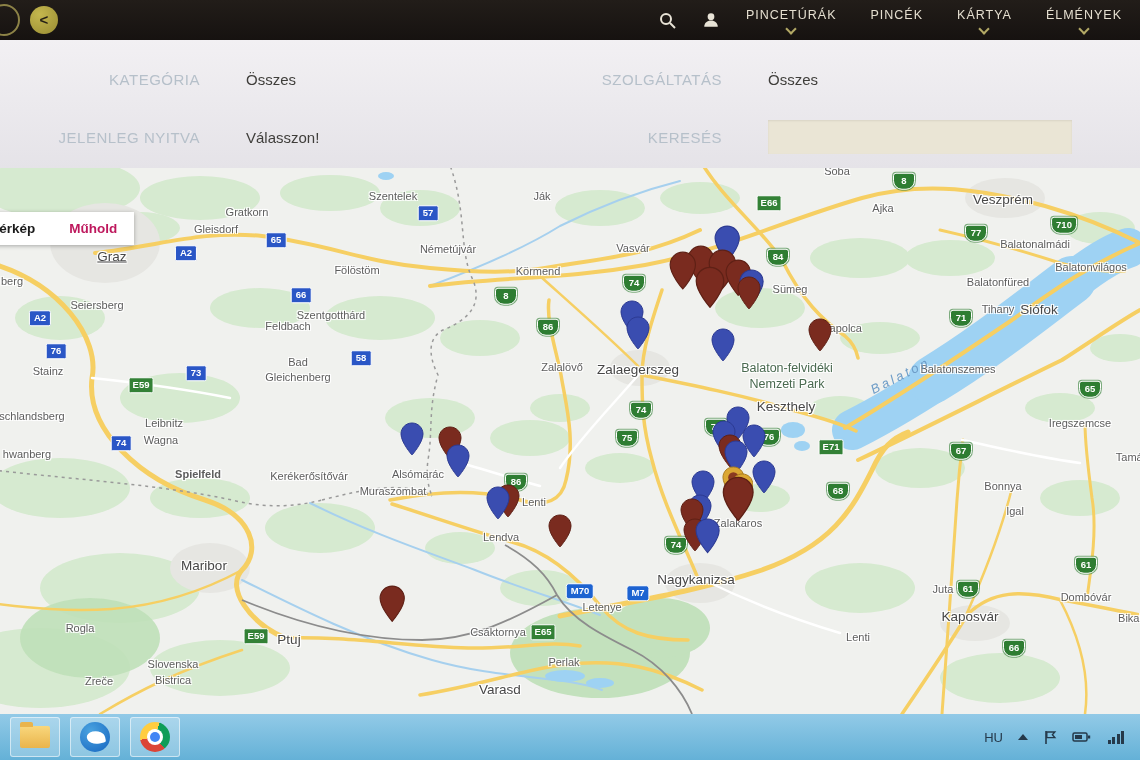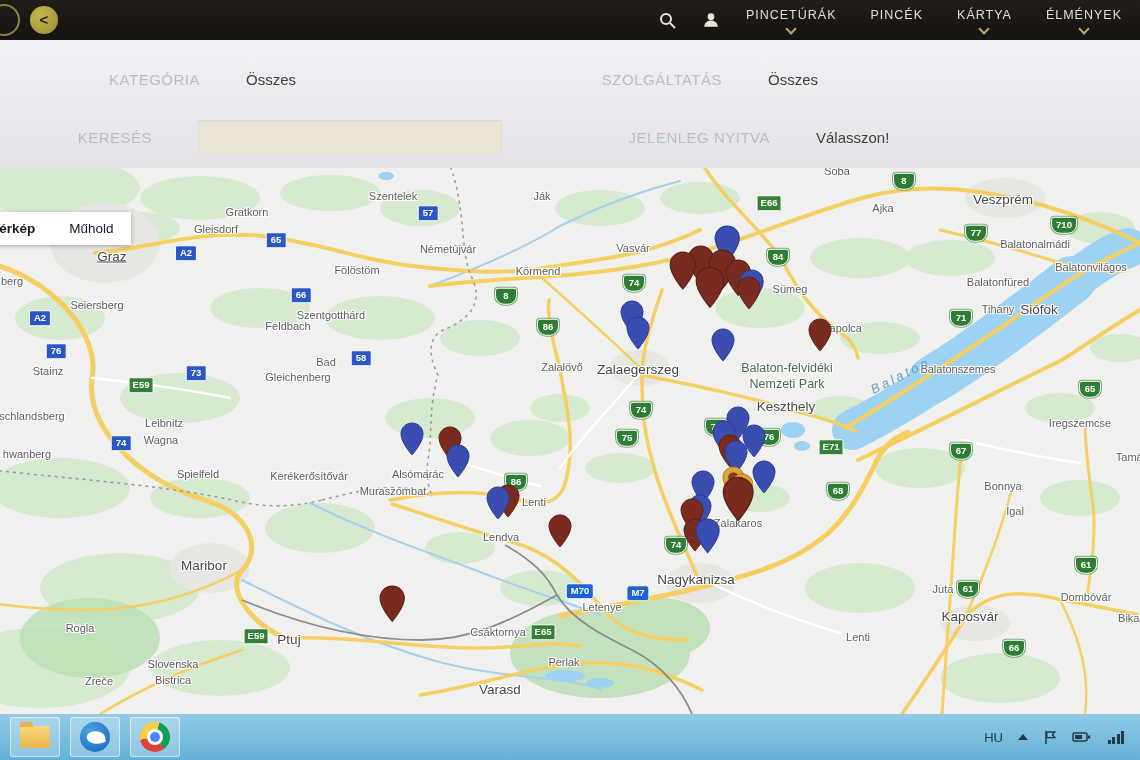--- a/index.html
+++ b/index.html
@@ -45,22 +45,22 @@
   .badge{position:absolute;transform:translate(-50%,-50%);color:#fff;font-size:9.5px;font-weight:bold;
          display:flex;align-items:center;justify-content:center;line-height:1;}
   .b-hu{background:#2e7d32;border:1.5px solid #fff;box-shadow:0 0 0 1px rgba(46,125,50,.6);
         padding:2px 4px 3px;border-radius:3px 3px 9px 9px;min-width:12px;}
   .b-e{background:#338136;border:1.5px solid #fff;padding:2px 3px;border-radius:2px;}
   .b-m{background:#1d63d1;border:1.5px solid #fff;padding:2px 4px;border-radius:3px;}
   .b-at{background:#2a56c6;border:1.5px solid #fff;padding:2px 4px;border-radius:2px;}
   .marker{position:absolute;}
   .maptype{position:absolute;left:-26px;top:44px;z-index:8;background:#fff;border-radius:2px;
            box-shadow:0 1px 4px rgba(0,0,0,.3);display:flex;}
-  .mt-btn{background:#fff;border:none;padding:9px 17px;font-size:13.5px;color:#0f172a;cursor:pointer;
-          font-family:"Liberation Sans",sans-serif;}
+  .mt-btn{background:#fff;border:none;padding:9px 17px;font-size:13.5px;color:#be185d;cursor:pointer;
+          font-family:"Liberation Sans",sans-serif;font-weight:bold;}
   .mt-btn.active{font-weight:bold;color:#1a1a1a;}
   .fs-ctl{position:absolute;left:512px;top:44px;z-index:8;background:#fff;border-radius:2px;
           box-shadow:0 1px 4px rgba(0,0,0,.3);display:flex;align-items:center;gap:9px;padding:6px 13px;
           font-size:13.5px;color:#4a4a4a;cursor:pointer;}
 
   
   .taskbar{position:absolute;left:0;bottom:0;width:100%;height:46px;background:linear-gradient(180deg,#92cae7,#64b1d7);
            display:flex;align-items:center;justify-content:space-between;z-index:50;}
   .tb-apps{display:flex;align-items:center;gap:10px;padding-left:10px;}
   .tb-btn{width:48px;height:38px;border-radius:3px;background:rgba(255,255,255,.25);border:1px solid rgba(255,255,255,.55);
@@ -131,27 +131,27 @@
 
   <section class="filters">
     <div class="frow">
       <span class="flabel">KATEGÓRIA</span>
       <span class="fvalue">Összes</span>
     </div>
     <div class="frow rt">
       <span class="flabel">SZOLGÁLTATÁS</span>
       <span class="fvalue">Összes</span>
     </div>
+    <div class="frow">
+      <span class="flabel">JELENLEG NYITVA</span>
+      <span class="fvalue">Válasszon!</span>
+    </div>
     <div class="frow rt">
       <span class="flabel">KERESÉS</span>
       <input class="finput" value="" style="">
-    </div>
-    <div class="frow">
-      <span class="flabel">JELENLEG NYITVA</span>
-      <span class="fvalue">Válasszon!</span>
     </div>
   </section>
 
   <div class="map" id="map">
     <svg class="terrain" width="1140" height="546" viewBox="0 0 1140 546">
       <rect width="1140" height="546" fill="#f0f1ee"></rect>
       <g fill="#d2e9cb" opacity="0.85">
         <ellipse cx="60" cy="20" rx="80" ry="30"></ellipse>
           <ellipse cx="200" cy="30" rx="60" ry="22"></ellipse>
         <ellipse cx="330" cy="25" rx="50" ry="18"></ellipse>
@@ -268,28 +268,28 @@
         <div class="mlabel" style="left: 97px; top: 137px;">Seiersberg</div>
         <div class="mlabel" style="left: 216px; top: 61px;">Gleisdorf</div>
         <div class="mlabel" style="left: 357px; top: 102px;">Fölöstöm</div>
         <div class="mlabel" style="left: 448px; top: 81px;">Németújvár</div>
         <div class="mlabel" style="left: 393px; top: 28px;">Szentelek</div>
         <div class="mlabel" style="left: 542px; top: 28px;">Ják</div>
         <div class="mlabel" style="left: 538px; top: 103px;">Körmend</div>
         <div class="mlabel" style="left: 633px; top: 80px;">Vasvár</div>
         <div class="mlabel" style="left: 331px; top: 147px;">Szentgotthárd</div>
         <div class="mlabel" style="left: 288px; top: 158px;">Feldbach</div>
-        <div class="mlabel" style="left: 298px; top: 194px; margin-left: 28px;">Bad</div>
+        <div class="mlabel" style="left: 298px; top: 194px;">Bad</div>
         <div class="mlabel" style="left: 298px; top: 209px;">Gleichenberg</div>
         <div class="mlabel" style="left: 48px; top: 203px;">Stainz</div>
         <div class="mlabel" style="left: 32px; top: 248px;">schlandsberg</div>
         <div class="mlabel" style="left: 164px; top: 255px;">Leibnitz</div>
         <div class="mlabel" style="left: 161px; top: 272px;">Wagna</div>
         <div class="mlabel" style="left: 27px; top: 286px;">hwanberg</div>
-        <div class="mlabel" style="left: 198px; top: 306px;">Spielfeld</div>
+        <div class="mlabel" style="left: 198px; top: 306px; font-weight: bold;">Spielfeld</div>
         <div class="mlabel" style="left: 309px; top: 308px;">Kerékerősítővár</div>
         <div class="mlabel" style="left: 418px; top: 306px;">Alsómarác</div>
         <div class="mlabel" style="left: 393px; top: 323px;">Muraszombat</div>
         <div class="mlabel" style="left: 534px; top: 334px;">Lenti</div>
         <div class="mlabel" style="left: 501px; top: 369px;">Lendva</div>
         <div class="mlabel" style="left: 562px; top: 199px;">Zalalövő</div>
         <div class="mlabel lg" style="left: 638px; top: 201px;">Zalaegerszeg</div>
         <div class="mlabel" style="left: 790px; top: 121px;">Sümeg</div>
         <div class="mlabel" style="left: 843px; top: 160px;">Tapolca</div>
         <div class="mlabel park" style="left: 787px; top: 200px;">Balaton-felvidéki</div>

